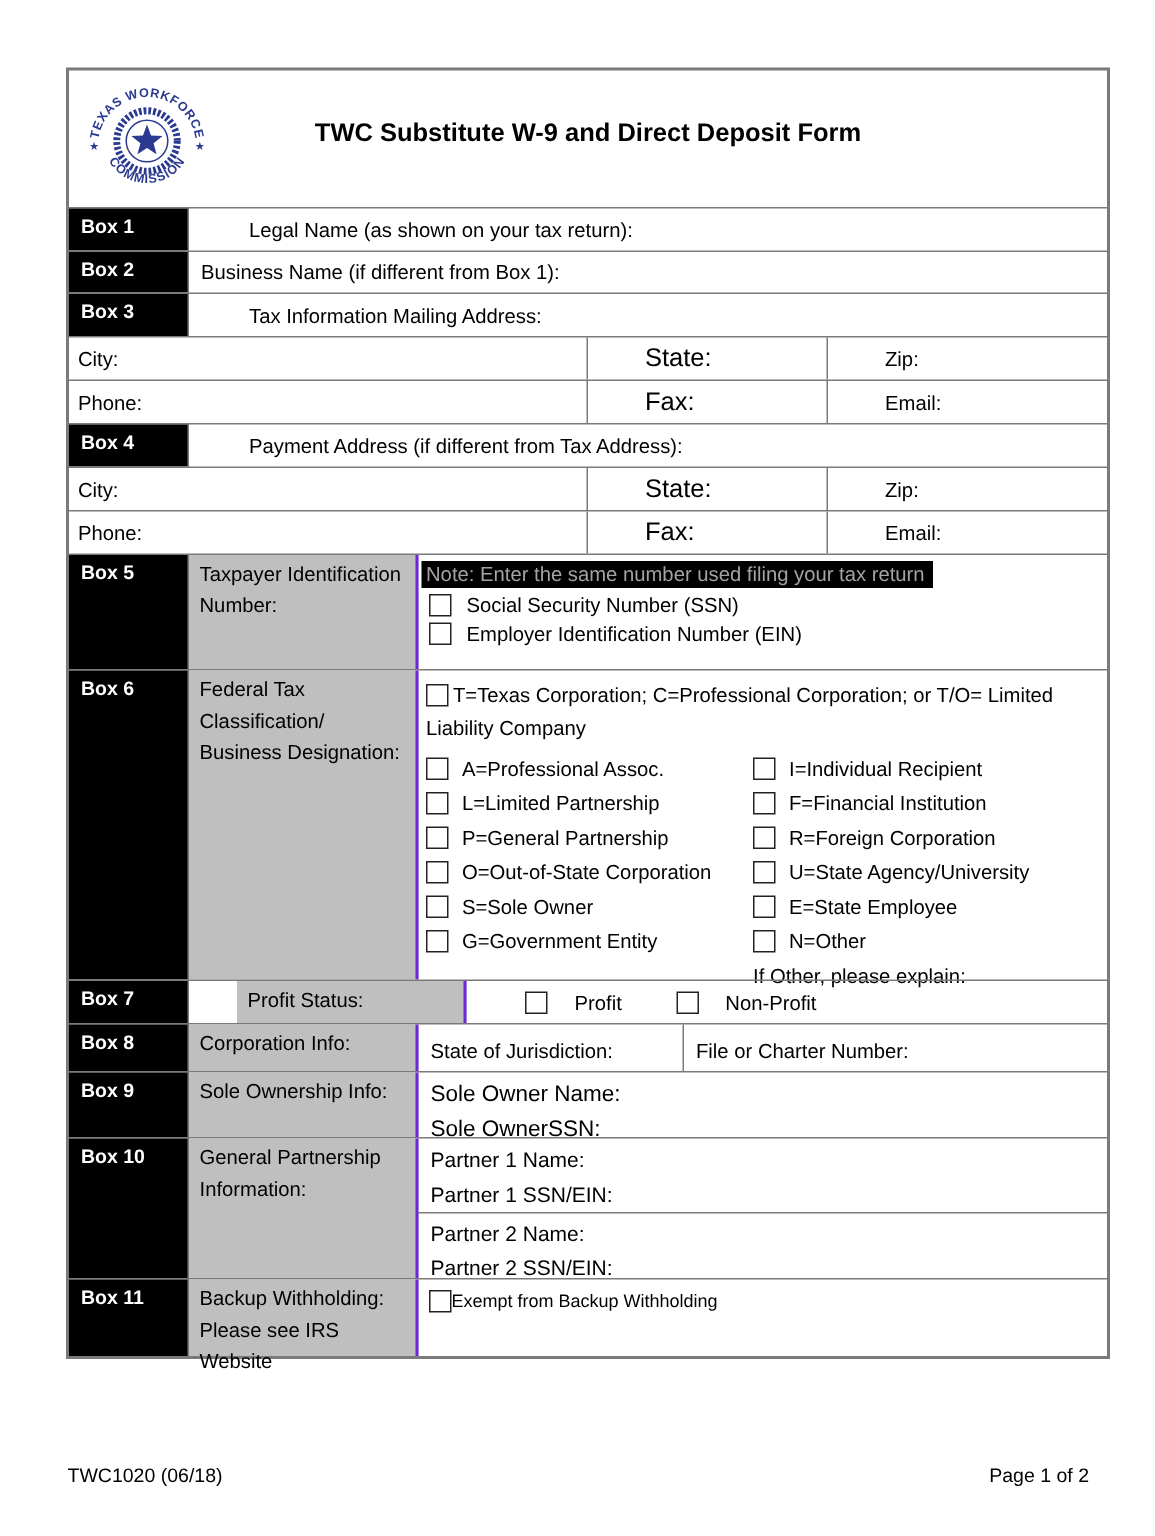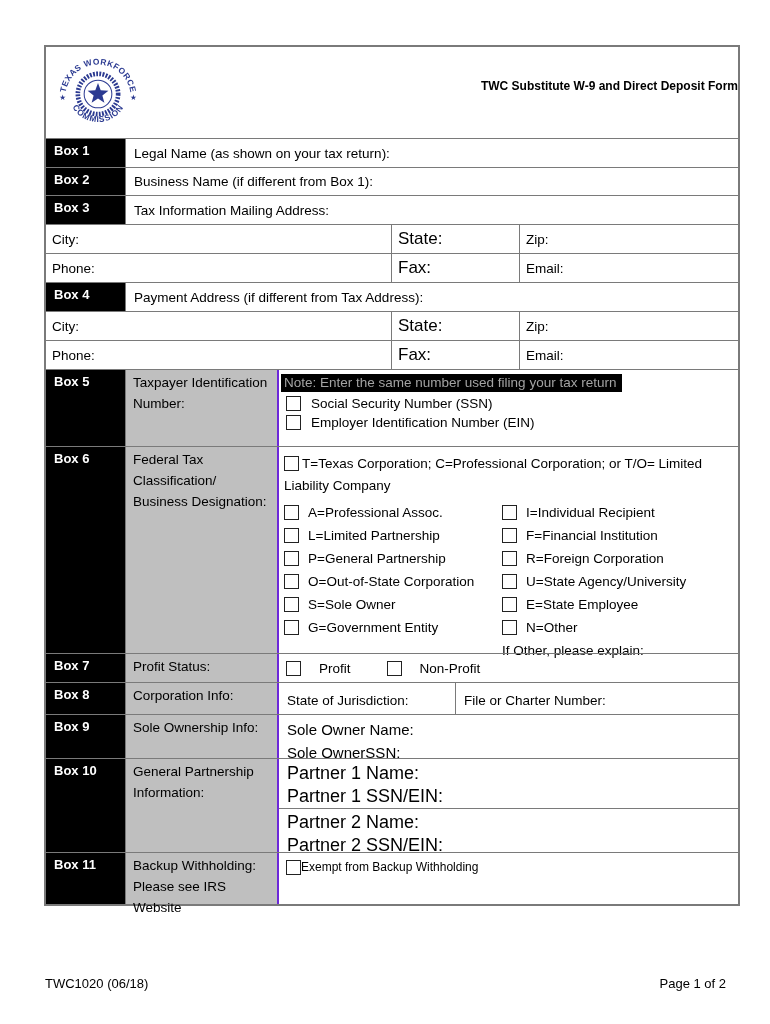--- a/index.html
+++ b/index.html
@@ -5,39 +5,39 @@
   * { box-sizing: border-box; margin: 0; padding: 0; }
   html,body { width:770px; height:1024px; background:#fff; }
   body { font-family:"Liberation Sans", sans-serif; color:#000; position:relative; }
   .page { position:relative; width:770px; height:1024px; background:#fff; overflow:hidden; }
 
   .table { position:absolute; left:44px; top:45px; width:696px; border:2px solid #7a7a7a; background:#fff; }
   .row { display:flex; border-top:1px solid #7a7a7a; position:relative; }
   .row:first-child { border-top:none; }
 
   .h-header{height:91px; display:block;}
-  .h-29{height:29px;} .h-28{height:28px;}
+  .h-29{height:29px;gap:32px;} .h-28{height:28px;}
   .h-box5{height:77px;} .h-box6{height:207px;}
   .h-box8{height:32px;} .h-box9{height:44px;}
   .h-box10{height:94px;} .h-box11{height:52px;}
 
   .c-black { flex:0 0 80px; background:#000; color:#fff; font-weight:bold; font-size:13px;
              padding:4px 0 0 8px; border-right:1px solid #7a7a7a; }
   .c-gray  { flex:0 0 153px; background:#bfbfbf; font-size:13.5px; line-height:21px;
              padding:2px 4px 0 7px; border-right:2px solid #6d28d9; }
   .c-field { flex:1; font-size:13.5px; display:flex; align-items:center; padding-left:8px; }
 
   .c-city  { flex:0 0 346px; font-size:13.5px; display:flex; align-items:center; padding-left:6px; border-right:1px solid #7a7a7a; }
   .c-state { flex:0 0 128px; font-size:17px; display:flex; align-items:center; padding-left:6px; border-right:1px solid #7a7a7a; }
   .c-rest  { flex:1; font-size:13.5px; display:flex; align-items:center; padding-left:6px; }
 
   .cb { width:15px; height:15px; border:1.6px solid #222; background:#fff; flex:0 0 15px; }
 
   .logo { position:absolute; left:10px; top:5px; width:84px; height:84px; }
-  .title { position:absolute; left:0; right:0; top:32px; text-align:right; font-size:12px; font-weight:bold; }
+  .title { position:absolute; left:0; right:0; top:32px; text-align:center; font-size:17px; font-weight:bold; }
 
   .b5 { flex:1; font-size:13.5px; padding:4px 0 0 2px; }
   .note { display:inline-block; background:#000; color:#a3a3a3; padding:1px 6px 2px 3px; font-size:13.5px; }
   .b5 .cb-row { display:flex; align-items:flex-end; gap:10px; margin:4px 0 0 5px; }
 
   .b6 { flex:1; font-size:13.5px; padding:6px 8px 0 5px; }
   .b6-first { line-height:22px; }
   .b6-first .cb { display:inline-block; vertical-align:-3px; margin-right:3px; }
   .b6-grid { margin-top:4px; }
   .grid-row { display:flex; height:23px; align-items:center; }
@@ -46,21 +46,21 @@
 
   .b7 { flex:1; display:flex; align-items:center; padding-left:7px; font-size:13.5px; }
   .b7 .lbl1 { margin:0 36px 0 18px; }
   .b7 .lbl2 { margin-left:18px; }
 
   .b8a { flex:0 0 177px; border-right:1px solid #7a7a7a; display:flex; align-items:center; padding:3px 0 0 8px; font-size:13.5px; }
   .b8b { flex:1; display:flex; align-items:center; padding:3px 0 0 8px; font-size:13.5px; }
 
   .b9 { flex:1; font-size:15px; line-height:23px; padding:3px 12px 0 8px; }
 
-  .b10 { flex:1; display:flex; flex-direction:column; font-size:18px; }
+  .b10 { flex:1; display:flex; flex-direction:column; font-size:14px; }
   .b10-g1 { height:51px; border-bottom:1px solid #7a7a7a; padding:3px 0 0 8px; line-height:23px; }
   .b10-g2 { flex:1; padding:2px 0 0 8px; line-height:23px; }
 
   .b11 { flex:1; display:flex; align-items:flex-start; padding:7px 0 0 7px; font-size:12px; }
 
   .footer-left  { position:absolute; left:45px;  top:976px; font-size:13px; }
   .footer-right { position:absolute; right:44px; top:976px; font-size:13px; }
 </style>
 </head>
 <body>

